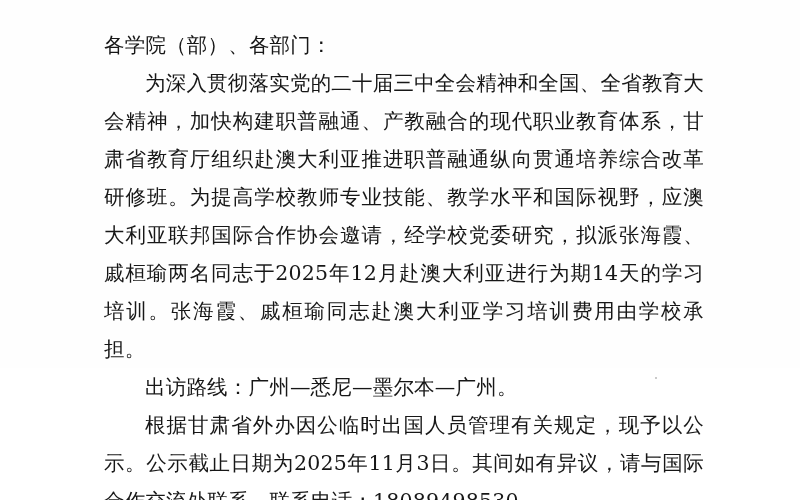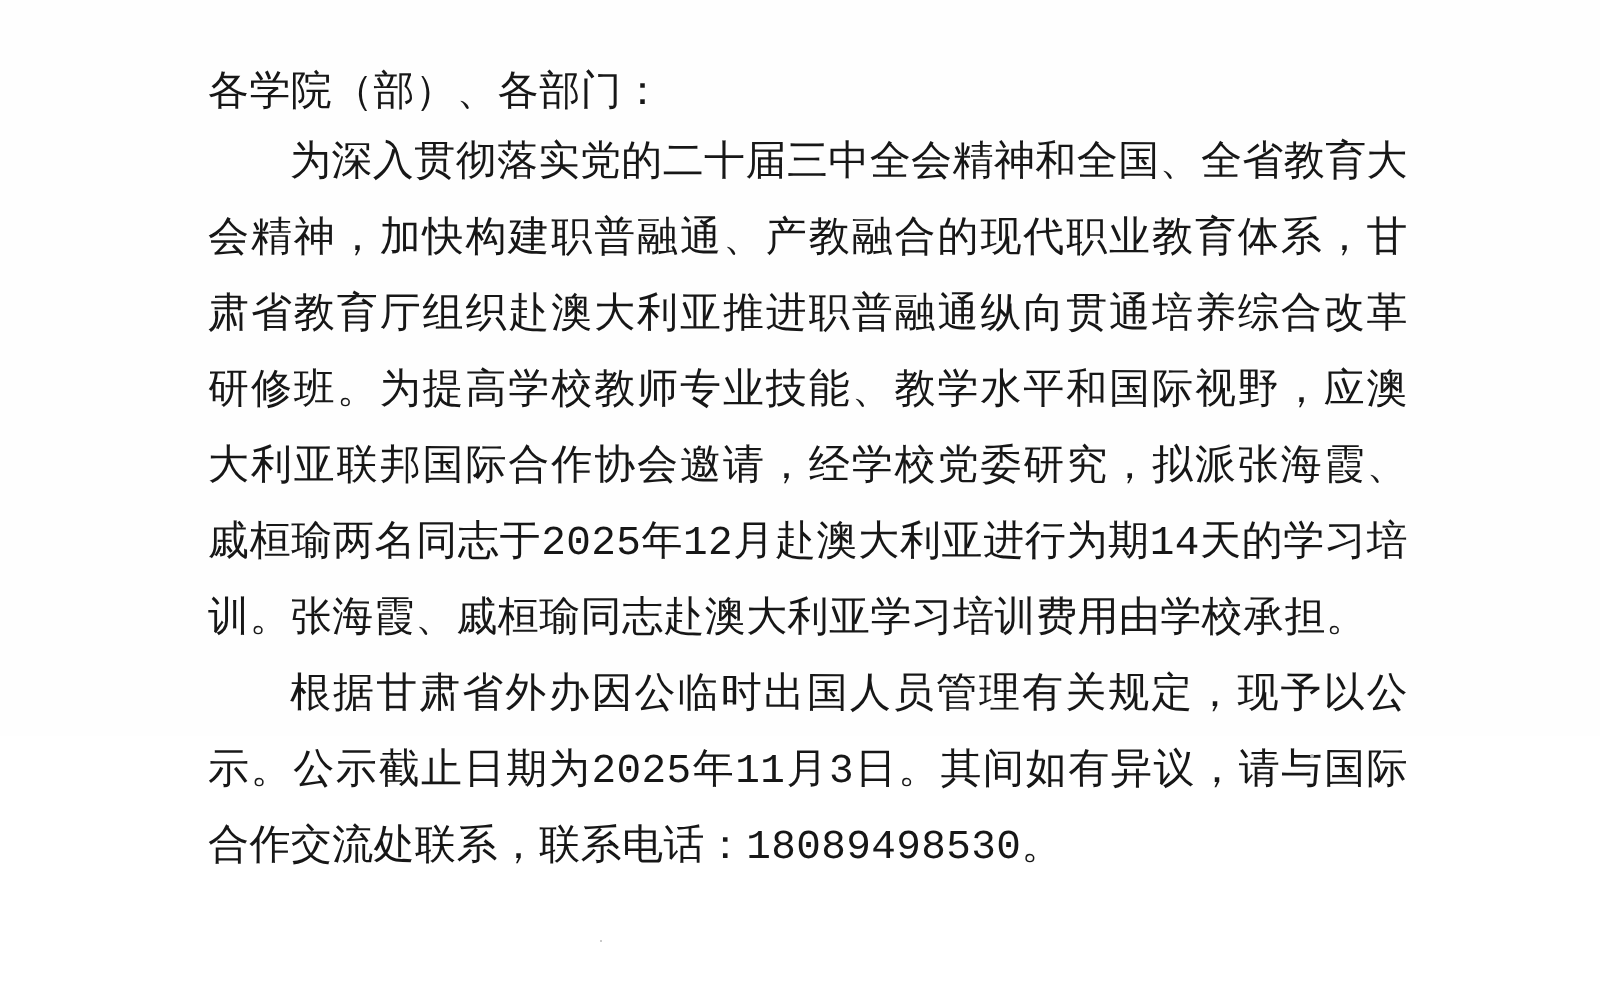--- a/index.html
+++ b/index.html
@@ -33,21 +33,20 @@
     line-height: 38px;
     letter-spacing: 0.2px;
     text-align: justify;
     text-justify: inter-ideograph;
     margin: 0;
     color: #171717;
     font-family: "DejaVu Serif", "Liberation Serif", serif;
   }
   .indent2 {
     text-indent: 2em;
-    font-family: Liberation Mono, monospace;
   }
   .noindent {
     text-indent: 0;
   }
   .speck {
     position: absolute;
     width: 2px;
     height: 2px;
     background: #b9b9b9;
     border-radius: 50%;
@@ -55,17 +54,18 @@
   .speck.s1 { left: 655px; top: 377px; }
   .speck.s2 { left: 300px; top: 470px; width:1px; height:1px; }
 </style>
 </head>
 <body>
 
 <div class="page">
   <div class="doc-body">
     <p class="para noindent">各学院（部）、各部门：</p>
     <p class="para indent2">为深入贯彻落实党的二十届三中全会精神和全国、全省教育大会精神，加快构建职普融通、产教融合的现代职业教育体系，甘肃省教育厅组织赴澳大利亚推进职普融通纵向贯通培养综合改革研修班。为提高学校教师专业技能、教学水平和国际视野，应澳大利亚联邦国际合作协会邀请，经学校党委研究，拟派张海霞、戚桓瑜两名同志于2025年12月赴澳大利亚进行为期14天的学习培训。张海霞、戚桓瑜同志赴澳大利亚学习培训费用由学校承担。</p>
+    <p class="para indent2">出访路线：广州—悉尼—墨尔本—广州。</p>
     <p class="para indent2">根据甘肃省外办因公临时出国人员管理有关规定，现予以公示。公示截止日期为2025年11月3日。其间如有异议，请与国际合作交流处联系，联系电话：18089498530。</p>
   </div>
   <span class="speck s1"></span>
   <span class="speck s2"></span>
 </div>
 
 </body></html>

